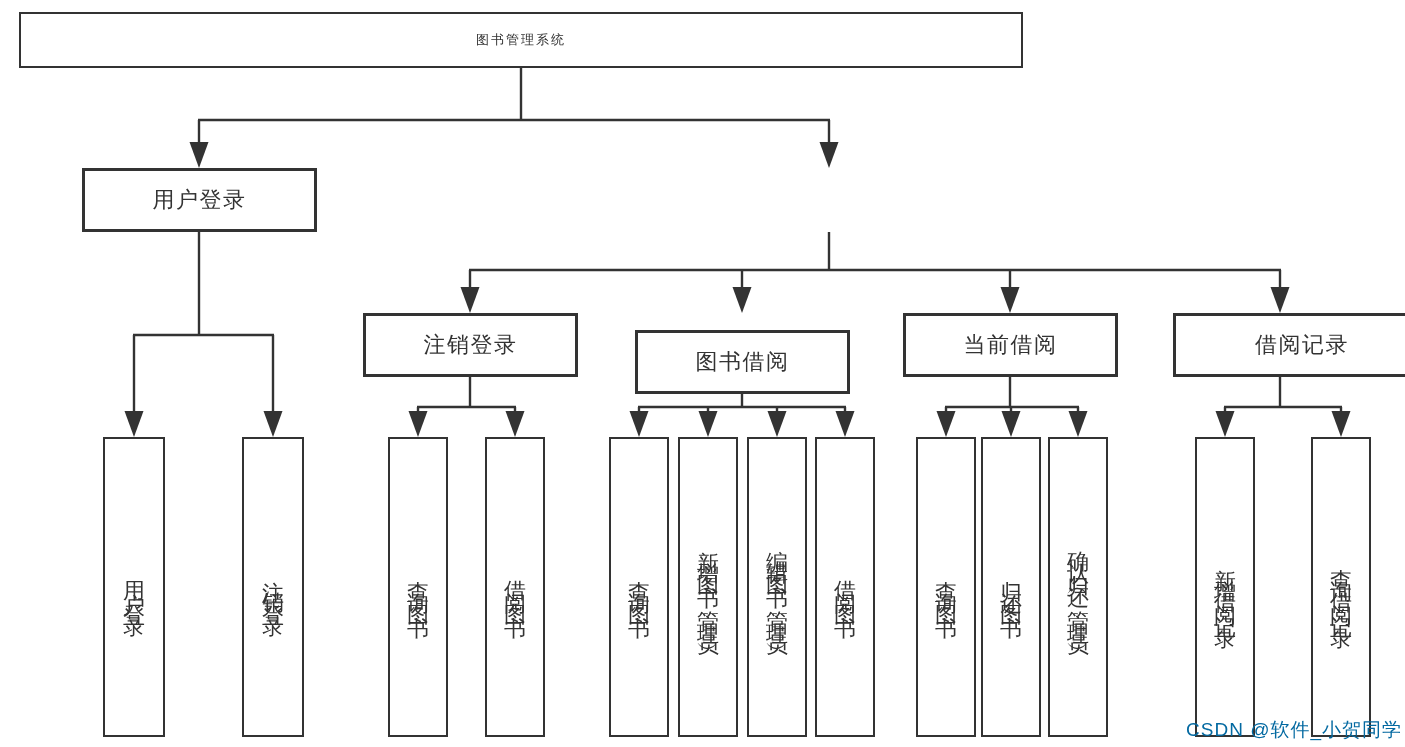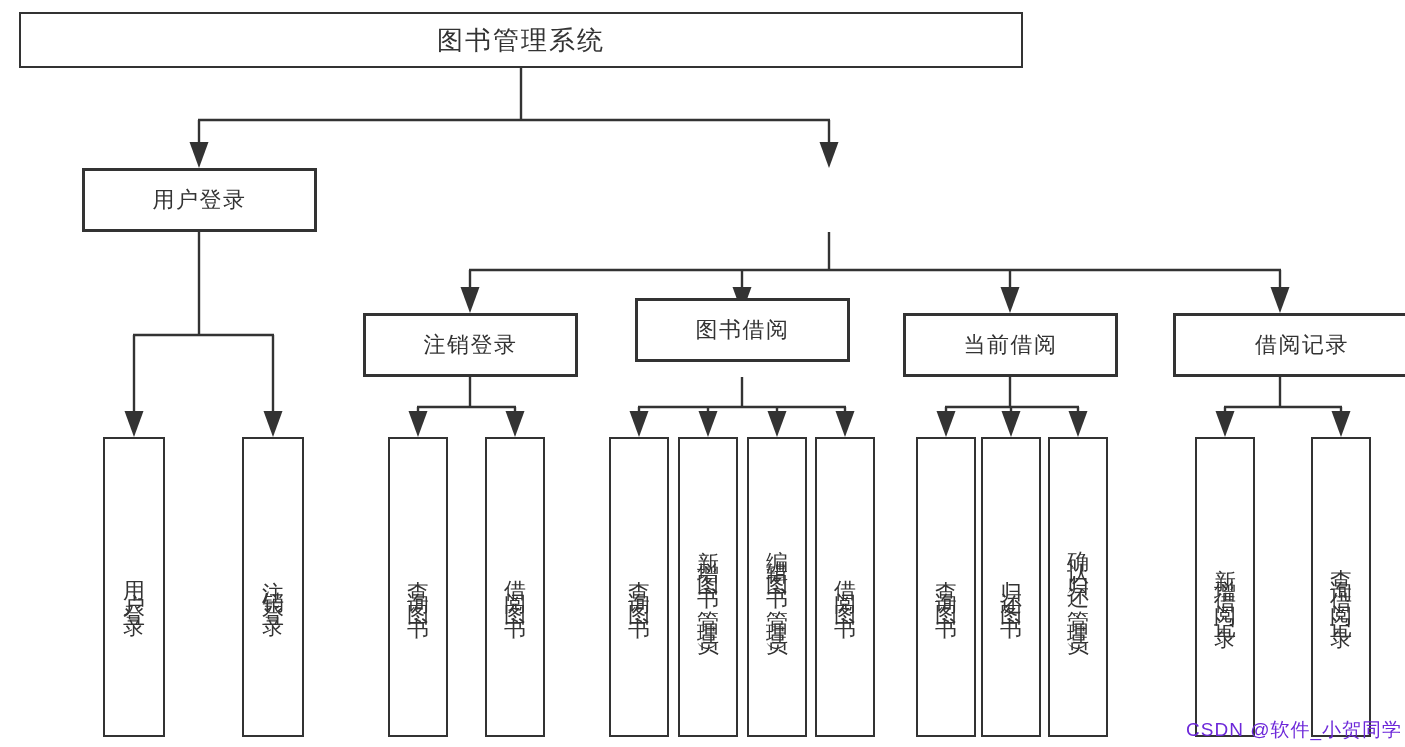--- a/index.html
+++ b/index.html
@@ -30,37 +30,37 @@
     position: absolute;
     box-sizing: border-box;
     border: 3px solid #333333;
     background: #ffffff;
     display: grid;
     place-items: center;
     font-size: 22px;
     color: #333333;
     z-index: 2;
   }
-  .lvl-root { border-width: 2px; font-size: 26px; letter-spacing: 2px; }
+  .lvl-root { border-width: 2px; font-size: 13px; letter-spacing: 2px; }
   .lvl-2, .lvl-3 { letter-spacing: 1.5px; }
   .leaf { border-width: 2.5px; }
   .leaf .vtext {
     writing-mode: vertical-rl;
     text-orientation: mixed;
     letter-spacing: 12px;
     line-height: 1.1;
     white-space: nowrap;
   }
   .watermark {
     position: absolute;
     right: 3px;
     bottom: 4px;
     font-size: 19px;
     letter-spacing: 1px;
-    color: #6d28d9;
+    color: #0369a1;
     z-index: 5;
   }
 </style>
 </head>
 <body>
 
 <div class="canvas">
 
   <svg class="connectors" viewBox="0 0 1405 747" width="1405" height="747">
     <g>
@@ -135,21 +135,21 @@
     <span>图书管理系统</span>
   </div>
 
   <div class="node lvl-2" style="left:82px;top:168px;width:235px;height:64px">
     <span>用户登录</span>
   </div>
 
   <div class="node lvl-3" style="left:363px;top:313px;width:215px;height:64px">
     <span>注销登录</span>
   </div>
-  <div class="node lvl-3" style="left:635px;top:298px;width:215px;height:64px">
+  <div class="node lvl-3" style="left:635px;top:330px;width:215px;height:64px">
     <span>图书借阅</span>
   </div>
   <div class="node lvl-3" style="left:903px;top:313px;width:215px;height:64px">
     <span>当前借阅</span>
   </div>
   <div class="node lvl-3" style="left:1173px;top:313px;width:258px;height:64px">
     <span>借阅记录</span>
   </div>
 
   <div class="node leaf" style="left:103px;top:437px;width:62px;height:300px">

